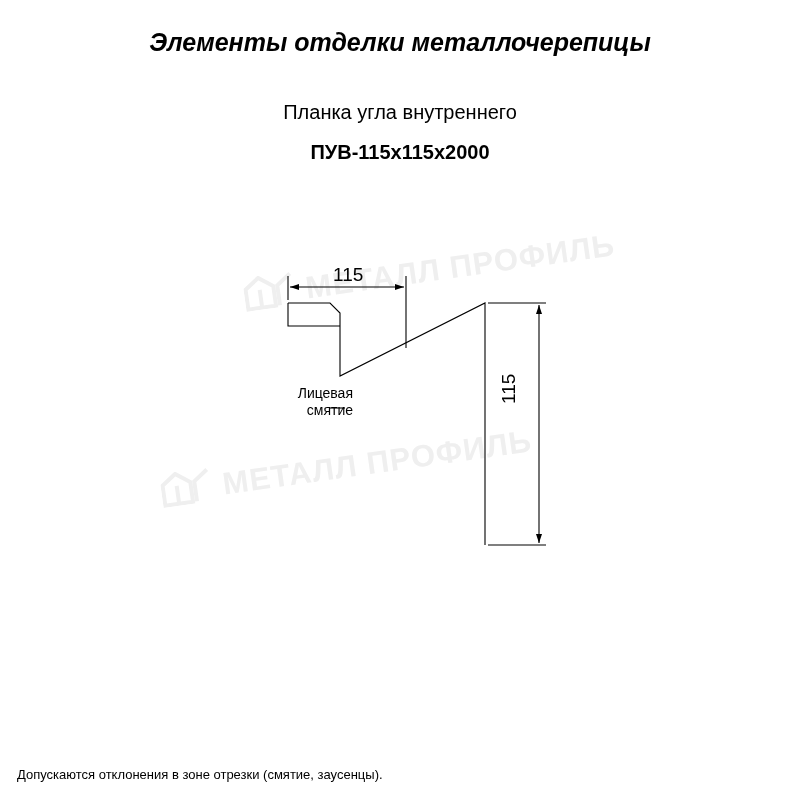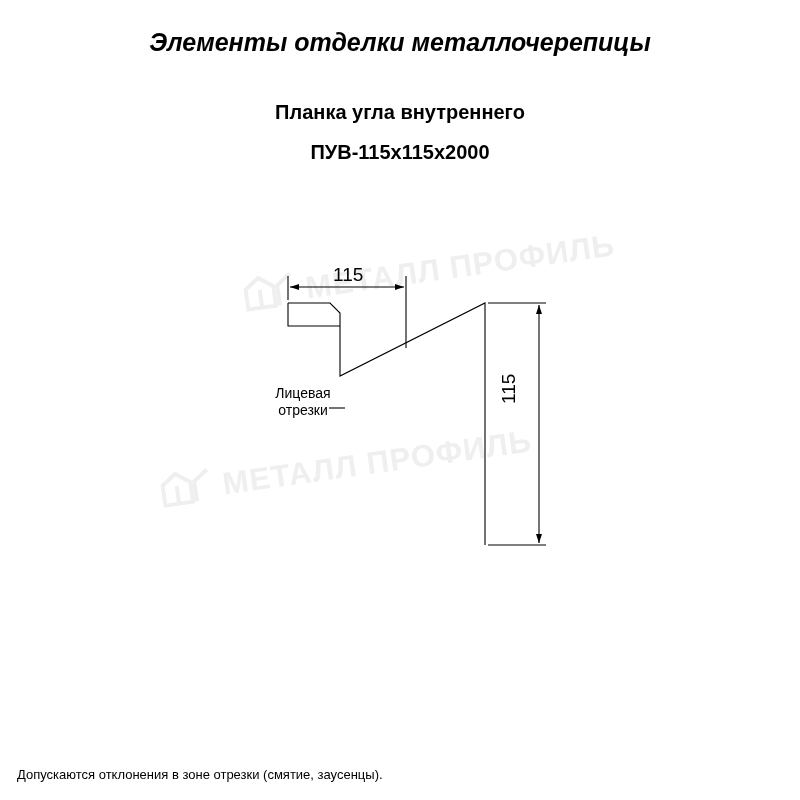--- a/index.html
+++ b/index.html
@@ -35,21 +35,21 @@
     font-style: italic;
   }
 
   .subtitle1 {
     position: absolute;
     left: 0;
     top: 101px;
     width: 800px;
     text-align: center;
     font-size: 20px;
-    font-weight: bold;
+    font-weight: normal;
   }
 
   .subtitle2 {
     position: absolute;
     left: 0;
     top: 141px;
     width: 800px;
     text-align: center;
     font-size: 20px;
     font-weight: bold;
@@ -80,21 +80,21 @@
     color: #000;
     transform: rotate(-90deg);
     transform-origin: left top;
   }
 
   .label-face {
     position: absolute;
     left: 253px;
     top: 385px;
     width: 100px;
-    text-align: center;
+    text-align: right;
     font-size: 14px;
     line-height: 17px;
     color: #000;
   }
 
   .footnotes {
     position: absolute;
     left: 17px;
     top: 765px;
     font-size: 13px;
@@ -180,20 +180,20 @@
 
       <path d="M329 408 L345 408"></path>
     </g>
   </svg>
 
   <div class="label-dim-top">115</div>
   <div class="label-dim-right">115</div>
 
   <div class="label-face">
     <span>Лицевая</span><br>
-    <span>отрезки</span>
+    <span>смятие</span>
   </div>
 
   <div class="footnotes">
     <div>Допускаются отклонения в зоне отрезки (смятие, заусенцы).</div>
   </div>
 
 </div>
 
 </body></html>

